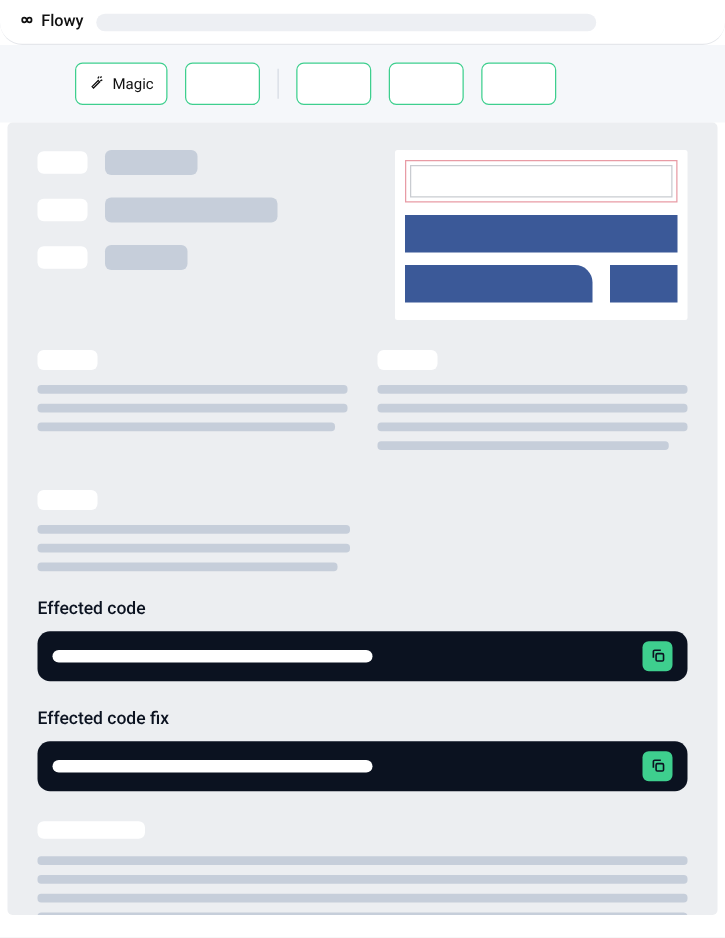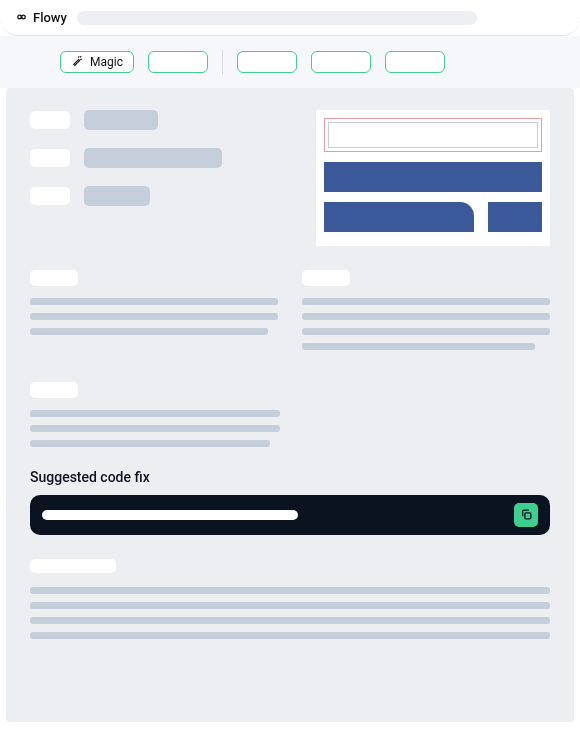--- a/index.html
+++ b/index.html
@@ -35,21 +35,21 @@
     }
 
     .toolbar {
       display: flex;
       gap: 14px;
       padding: 14px 60px;
       background: #f5f7fa;
       align-items: center;
     }
     .tab {
-      height: 22px;
+      height: 34px;
       border: 1.5px solid #3ecf8e;
       border-radius: 6px;
       background: #fff;
       min-width: 60px;
       display: flex;
       align-items: center;
       justify-content: center;
       gap: 6px;
       font-size: 12px;
       color: #111;
@@ -253,36 +253,50 @@
 
   <div class="single-sec">
     <div class="sec-title"></div>
     <div style="width:48%">
       <div class="line line-full"></div>
       <div class="line line-full"></div>
       <div class="line line-96"></div>
     </div>
   </div>
 
-
   <div class="code-section">
-    <div class="code-heading">Suggested code fix</div>
+    <div class="code-heading">Effected code</div>
     <div class="code-block">
       <div class="code-line"></div>
       <div class="copy-btn">
         <span>
           <svg viewBox="0 0 24 24" fill="none" stroke="#0b1220" stroke-width="2.4">
             <rect x="9" y="9" width="11" height="11" rx="2"></rect>
             <path d="M5 15V6a2 2 0 0 1 2-2h9"></path>
           </svg>
         </span>
       </div>
     </div>
   </div>
 
+  <div class="code-section">
+    <div class="code-heading">Effected code fix</div>
+    <div class="code-block">
+      <div class="code-line"></div>
+      <div class="copy-btn">
+        <span>
+          <svg viewBox="0 0 24 24" fill="none" stroke="#0b1220" stroke-width="2.4">
+            <rect x="9" y="9" width="11" height="11" rx="2"></rect>
+            <path d="M5 15V6a2 2 0 0 1 2-2h9"></path>
+          </svg>
+        </span>
+      </div>
+    </div>
+  </div>
+
   <div class="bottom-sec">
     <div class="bottom-title"></div>
     <div class="line line-full"></div>
     <div class="line line-full"></div>
     <div class="line line-full"></div>
     <div class="line line-full"></div>
   </div>
 
 </div>
 

